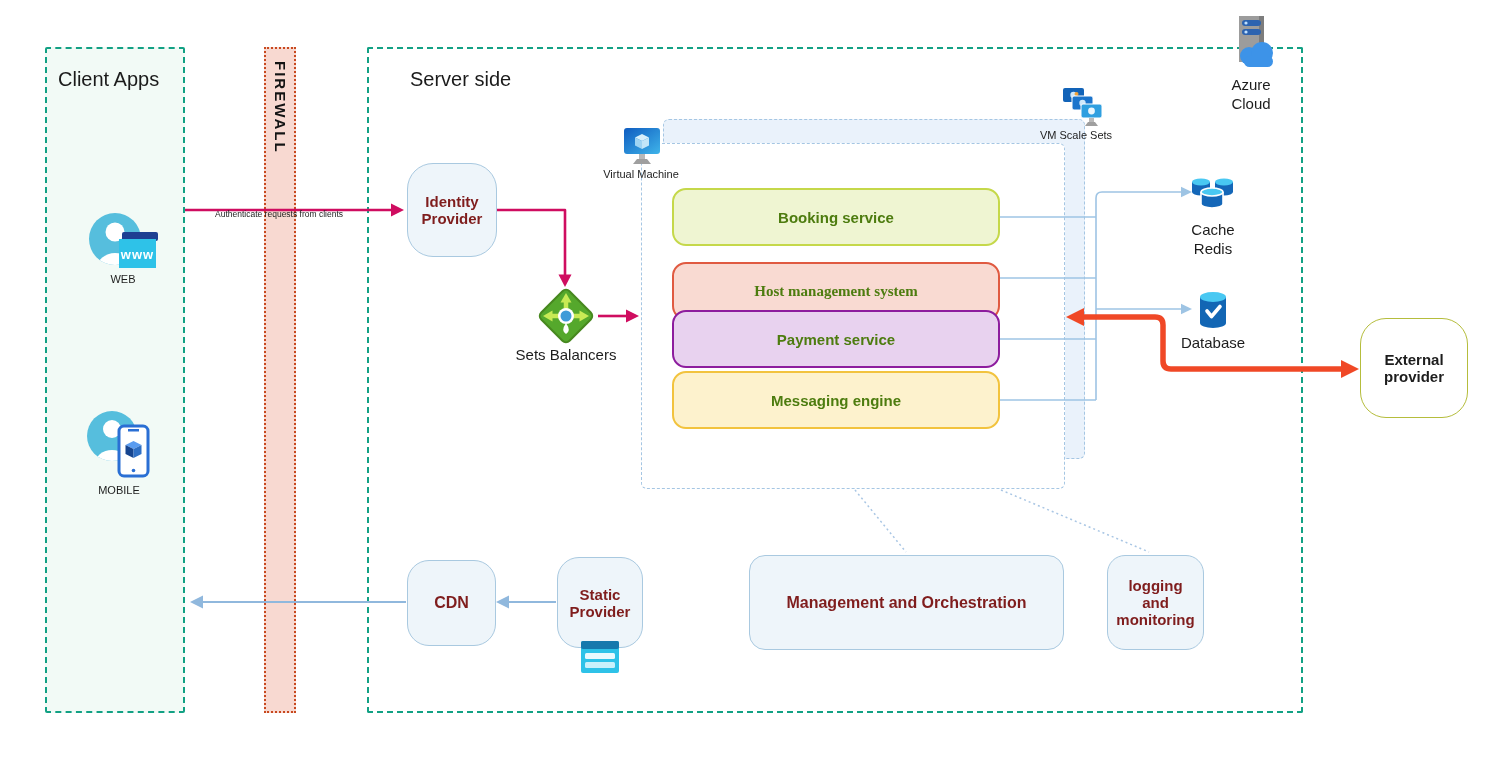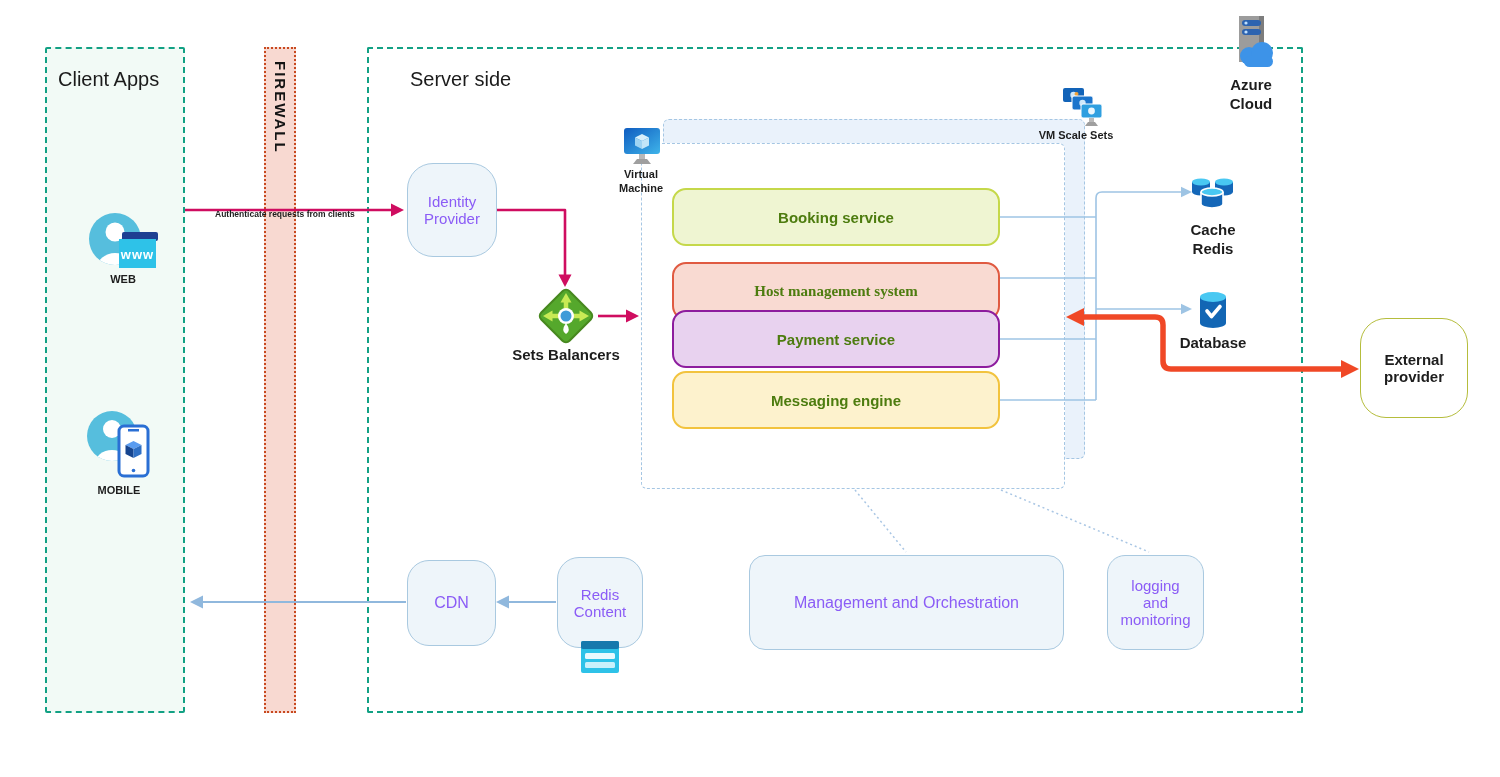--- a/index.html
+++ b/index.html
@@ -3,25 +3,25 @@
 <meta charset="utf-8">
 <style>
   html,body{margin:0;padding:0;background:#ffffff;font-family:"Liberation Sans",sans-serif;}
   #canvas{position:relative;width:1500px;height:777px;background:#fff;overflow:hidden;}
   .abs{position:absolute;}
   .region-title{font-size:20px;font-weight:normal;color:#1b1b1b;}
   .dashed-region{border:2px dashed #12a184;border-radius:2px;box-sizing:border-box;}
   .vm-dash{border:1.5px dashed #a5c6e3;border-radius:6px;box-sizing:border-box;}
   .bluenode{background:#eef5fa;border:1.5px solid #a9c9e0;box-sizing:border-box;
             display:flex;align-items:center;justify-content:center;text-align:center;
-            font-weight:normal;color:#8b5cf6;}
+            font-weight:bold;color:#7f1d1d;}
   .service{left:672px;width:328px;height:58px;border-radius:14px;border:2px solid #999;
            box-sizing:border-box;display:flex;align-items:center;justify-content:center;
            font-weight:bold;font-size:15px;color:#4d7c0f;}
-  .lbl{position:absolute;font-weight:bold;color:#1d1d1d;text-align:center;line-height:1.25;}
+  .lbl{position:absolute;font-weight:normal;color:#1d1d1d;text-align:center;line-height:1.25;}
   .firewall{background:#f8d9d1;border:2px dotted #c8491f;box-sizing:border-box;
             display:flex;justify-content:center;}
   .firewall span{writing-mode:vertical-rl;font-weight:bold;font-size:15px;letter-spacing:2px;
             color:#141414;margin-top:12px;}
   svg{display:block;}
   #wires{position:absolute;left:0;top:0;z-index:5;pointer-events:none;}
   .icon{z-index:6;}
   .z6{z-index:6;}
 </style>
 </head>
@@ -178,21 +178,21 @@
   <div class="abs" style="left:1360px;top:318px;width:108px;height:100px;border-radius:26px;border:1.5px solid #b5bd3c;
               background:#fff;box-sizing:border-box;display:flex;align-items:center;justify-content:center;
               text-align:center;font-weight:bold;font-size:15px;color:#1d1d1d;">
     <span>External provider</span>
   </div>
 
   <div class="abs bluenode" style="left:407px;top:560px;width:89px;height:86px;border-radius:22px;font-size:16px;">
     <span>CDN</span>
   </div>
   <div class="abs bluenode" style="left:557px;top:557px;width:86px;height:91px;border-radius:22px;font-size:15px;padding:4px;">
-    <span>Redis Content</span>
+    <span>Static Provider</span>
   </div>
   <svg class="abs icon z6" style="left:581px;top:641px;" width="38" height="32" viewBox="0 0 38 32">
     <rect x="0" y="0" width="38" height="32" rx="2" fill="#2ec2e8"></rect>
     <rect x="0" y="0" width="38" height="8" rx="2" fill="#1779ad"></rect>
     <rect x="4" y="12" width="30" height="6" rx="1.5" fill="#e8f9fe"></rect>
     <rect x="4" y="21" width="30" height="6" rx="1.5" fill="#c9f1fb"></rect>
   </svg>
   <div class="abs bluenode" style="left:749px;top:555px;width:315px;height:95px;border-radius:16px;font-size:16px;">
     <span>Management and Orchestration</span>
   </div>

